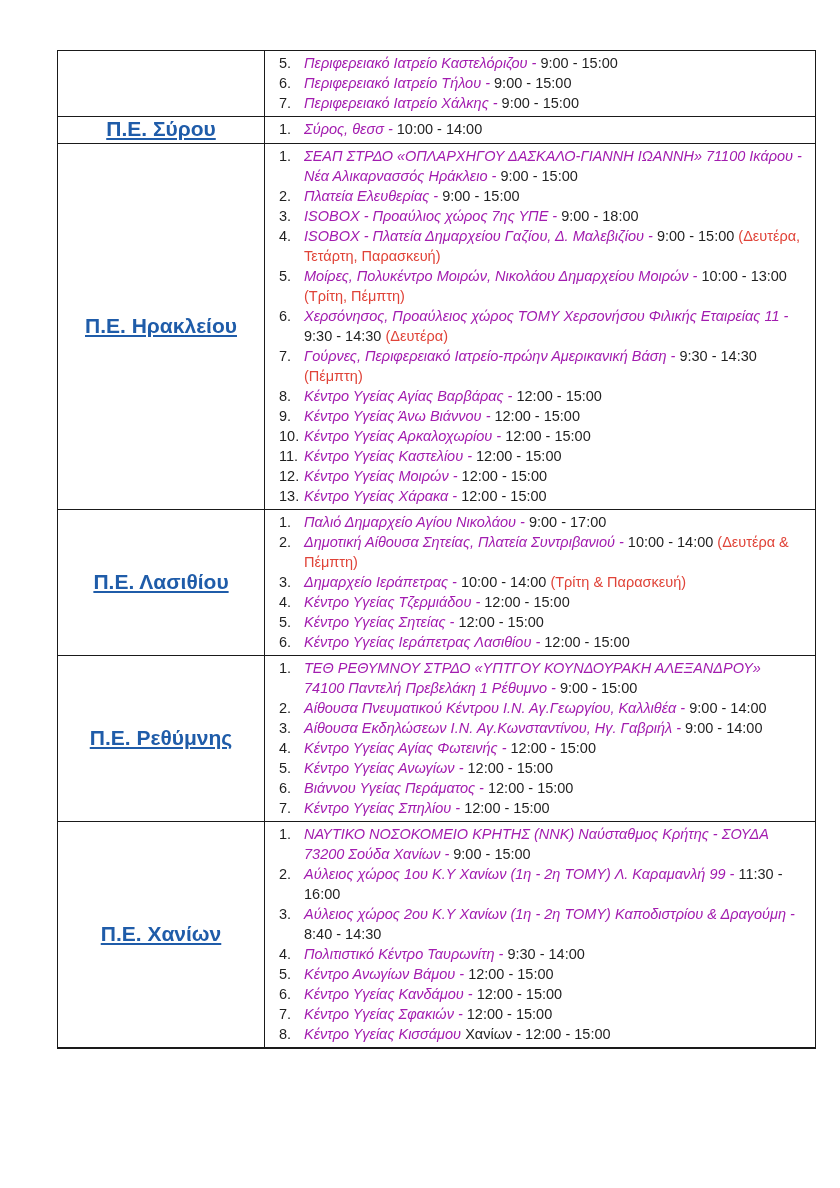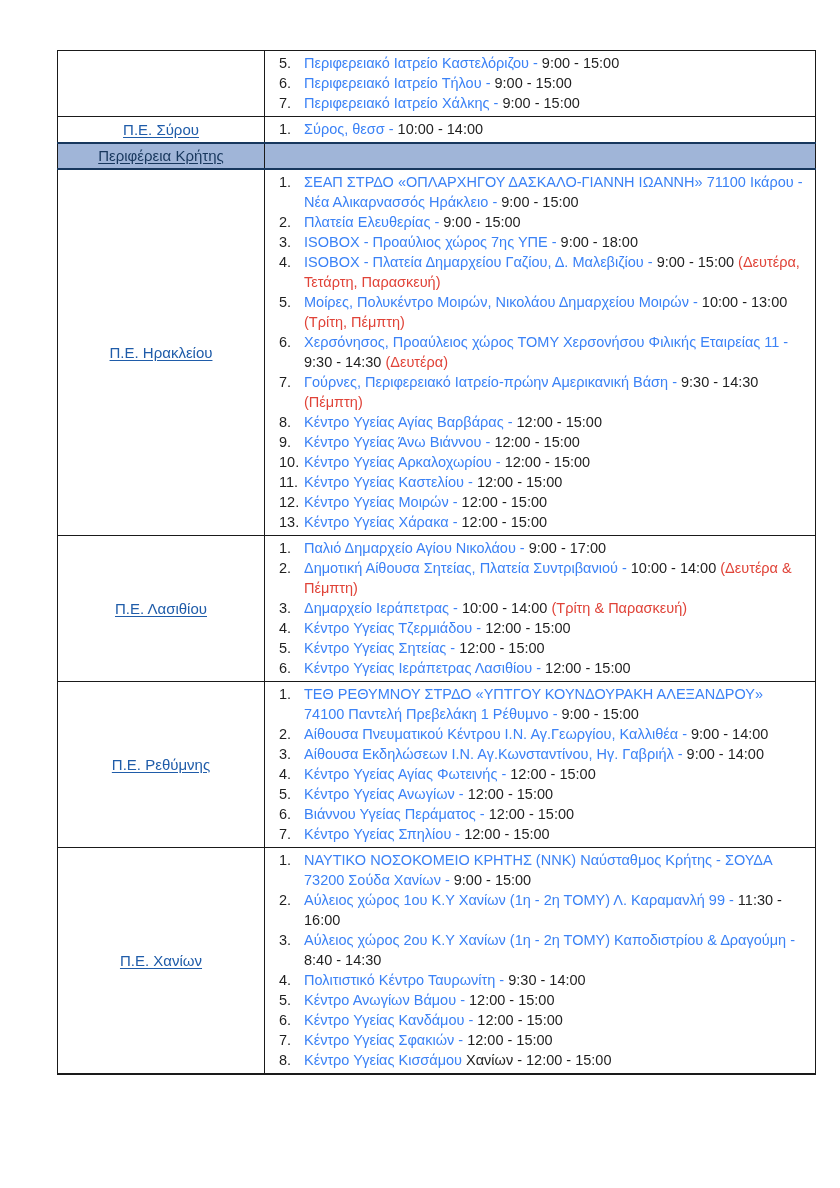--- a/index.html
+++ b/index.html
@@ -33,22 +33,22 @@
   td.label-cell {
     text-align: center;
     padding: 2px 4px;
   }
   td.items-cell {
     padding: 2px 10px 3px 14px;
     vertical-align: top;
   }
 
   .label-text {
-    font-weight: normal;
-    font-size: 15px;
+    font-weight: bold;
+    font-size: 21px;
     color: #1f5ca9;
     text-decoration: underline;
     text-underline-offset: 2px;
     cursor: pointer;
   }
 
   tr.row-section-header td {
     background: #a0b5d8;
     border-top: 2px solid #17375d;
     border-bottom: 2px solid #17375d;
@@ -59,21 +59,21 @@
   }
 
   .item { display: flex; align-items: flex-start; }
   .item .num {
     flex: 0 0 auto;
     min-width: 25px;
     padding-right: 4px;
   }
   .item .txt { flex: 1 1 auto; }
 
-  .seg-plain { color: #3b82f6; }
+  .seg-plain { color: #a21caf; font-style: italic; }
   .seg-time {
     color: #1f1f1f;
     text-underline-offset: 2px;
   }
   .seg-red { color: #e04338; }
 
   tr.row-region td.label-cell, tr.row-continuation td.label-cell { height: 22px; }
 </style>
 </head>
 <body>
@@ -104,24 +104,20 @@
         </tr>
         <tr class="row-region">
           <td class="label-cell"><span class="label-text">Π.Ε. Σύρου</span></td>
           <td class="items-cell">
             <div class="item">
               <span class="num">1.</span>
               <span class="txt"><span class="seg-plain">Σύρος, θεσσ - </span><span class="seg-time">10:00 - 14:00</span></span>
             </div>
           </td>
         </tr>
-        <tr class="row-section-header">
-          <td class="label-cell"><span class="label-text">Περιφέρεια Κρήτης</span></td>
-          <td class="items-cell"></td>
-        </tr>
         <tr class="row-region">
           <td class="label-cell"><span class="label-text">Π.Ε. Ηρακλείου</span></td>
           <td class="items-cell">
             <div class="item">
               <span class="num">1.</span>
               <span class="txt"><span class="seg-plain">ΣΕΑΠ ΣΤΡΔΟ «ΟΠΛΑΡΧΗΓΟΥ ΔΑΣΚΑΛΟ-ΓΙΑΝΝΗ ΙΩΑΝΝΗ» 71100 Ικάρου - Νέα Αλικαρνασσός Ηράκλειο - </span><span class="seg-time">9:00 - 15:00</span></span>
             </div>
             <div class="item">
               <span class="num">2.</span>
               <span class="txt"><span class="seg-plain">Πλατεία Ελευθερίας - </span><span class="seg-time">9:00 - 15:00</span></span>

